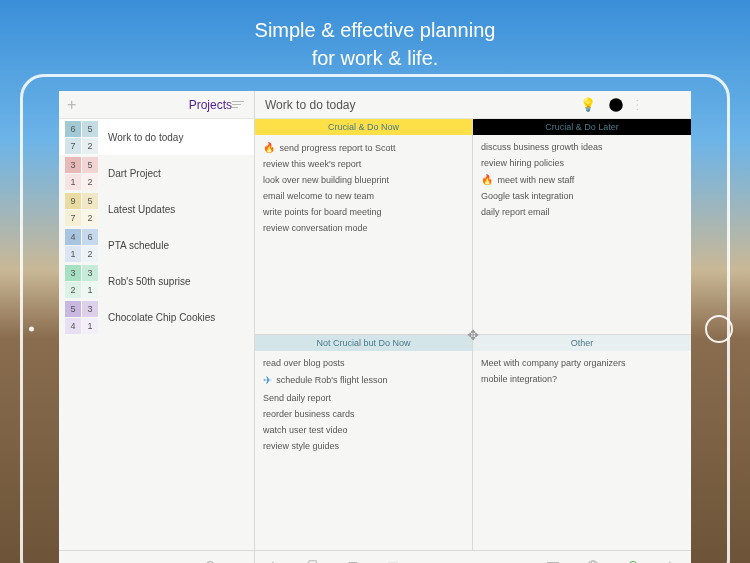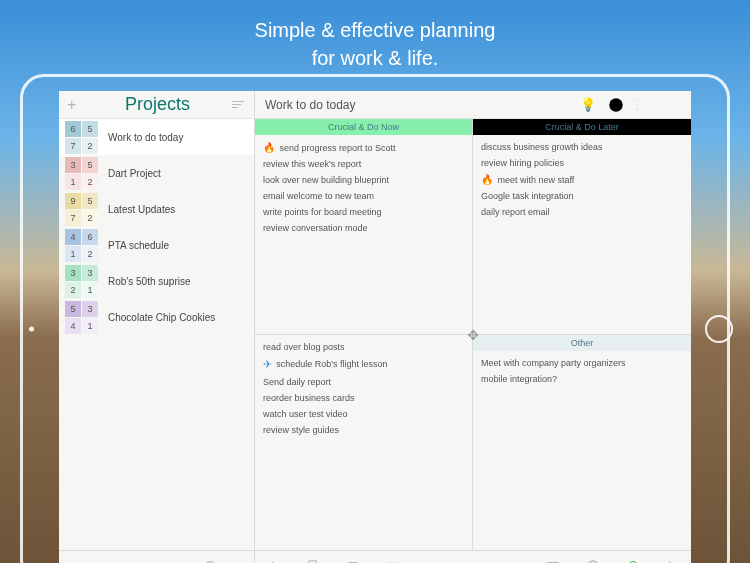--- a/index.html
+++ b/index.html
@@ -6,21 +6,21 @@
 body{width:750px;height:563px;background:linear-gradient(180deg,#3a8fd8 0%,#6db4e8 25%,#c9b896 48%,#8a6d4f 60%,#6d5438 100%);position:relative;overflow:hidden}
 .marketing-text{text-align:center;color:#fff;font-size:20px;font-weight:300;padding:16px 0 14px;line-height:1.4}
 .device-frame{position:absolute;left:20px;top:74px;right:20px;bottom:-20px;border:3px solid rgba(255,255,255,0.85);border-radius:24px;background:transparent}
 .home-button{position:absolute;right:-6px;top:50%;transform:translateY(-50%);width:28px;height:28px;border:2px solid rgba(255,255,255,0.9);border-radius:50%}
 .camera{position:absolute;left:6px;top:50%;transform:translateY(-50%);width:5px;height:5px;background:rgba(255,255,255,0.9);border-radius:50%}
 .app-screen{position:absolute;left:36px;top:14px;right:36px;bottom:0;background:#f6f6f4;display:flex;flex-direction:column;overflow:hidden}
 .top{display:flex;flex:1;overflow:hidden}
 .sidebar{width:196px;border-right:1px solid #d9d9d7;display:flex;flex-direction:column;background:#f6f6f4}
 .sidebar-header{display:flex;align-items:center;height:28px;padding:0 8px;border-bottom:1px solid #e5e5e3}
 .sidebar-header .plus{color:#b8b8b6;font-size:16px;width:16px}
-.sidebar-header .title{flex:1;text-align:center;font-size:18px;color:#0f766e}
+.sidebar-header .title{flex:1;text-align:right;font-size:12px;color:#4c1d95}
 .sidebar-header .sort{width:14px;height:14px;display:flex;flex-direction:column;gap:2px;justify-content:center}
 .sidebar-header .sort span{height:1px;background:#b8b8b6;display:block}
 .sidebar-header .sort span:nth-child(1){width:12px}
 .sidebar-header .sort span:nth-child(2){width:9px}
 .sidebar-header .sort span:nth-child(3){width:6px}
 .project{display:flex;align-items:center;height:36px;padding-right:8px;cursor:pointer}
 .project.selected{background:#fff}
 .badge-grid{display:grid;grid-template-columns:16px 16px;grid-template-rows:16px 16px;gap:1px;margin-left:6px;margin-right:10px}
 .badge-grid div{font-size:9px;display:flex;align-items:center;justify-content:center;color:#555}
 .pname{font-size:10px;color:#444}
@@ -28,21 +28,21 @@
 .main-header{display:flex;align-items:center;height:28px;padding:0 10px;border-bottom:1px solid #e5e5e3}
 .main-header .title{font-size:12px;color:#555;flex:1}
 .main-header .ico{width:18px;height:18px;margin-left:10px;display:flex;align-items:center;justify-content:center;color:#b8b8b6;font-size:13px}
 .bulb{color:#f4c430}
 .quad{flex:1;display:grid;grid-template-columns:1fr 1fr;grid-template-rows:1fr 1fr;position:relative}
 .q{display:flex;flex-direction:column;overflow:hidden}
 .q1{border-right:1px solid #d9d9d7;border-bottom:1px solid #d9d9d7}
 .q2{border-bottom:1px solid #d9d9d7}
 .q3{border-right:1px solid #d9d9d7}
 .qh{font-size:9px;text-align:center;padding:3px 0;color:#4a7a8a}
-.q1 .qh{background:#86efac}
+.q1 .qh{background:#fde047}
 .q2 .qh{background:#000000}
 .q3 .qh{background:#d4e5e9}
 .q4 .qh{background:#e8eff1}
 .tasks{padding:4px 8px}
 .task{font-size:9px;color:#555;padding:3px 0;display:flex;align-items:center;gap:4px}
 .fire{color:#e85a2a;font-size:10px}
 .plane{color:#4a9bd4;font-size:11px}
 .center-handle{position:absolute;left:50%;top:50%;transform:translate(-50%,-50%);width:18px;height:18px;display:flex;align-items:center;justify-content:center;color:#999;font-size:14px}
 .bottom-bar{height:30px;border-top:1px solid #d9d9d7;display:flex;background:#f6f6f4}
 .bottom-left{width:196px;border-right:1px solid #d9d9d7;display:flex;align-items:center;justify-content:space-around;padding:0 16px}
@@ -203,20 +203,21 @@
                 </div>
                 <div class="task">
                   <span>Google task integration</span>
                 </div>
                 <div class="task">
                   <span>daily report email</span>
                 </div>
               </div>
           </div>
           <div class="q q3">
+            <div class="qh">Not Crucial but Do Now</div>
             <div class="tasks">
                 <div class="task">
                   <span>read over blog posts</span>
                 </div>
                 <div class="task">
                   <span class="plane">✈</span>
                   <span>schedule Rob's flight lesson</span>
                 </div>
                 <div class="task">
                   <span>Send daily report</span>

